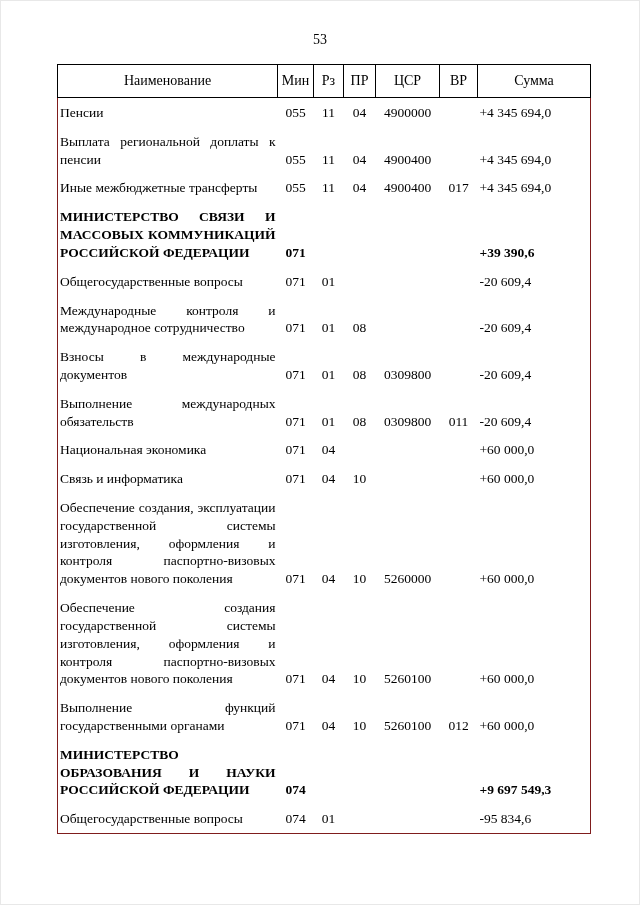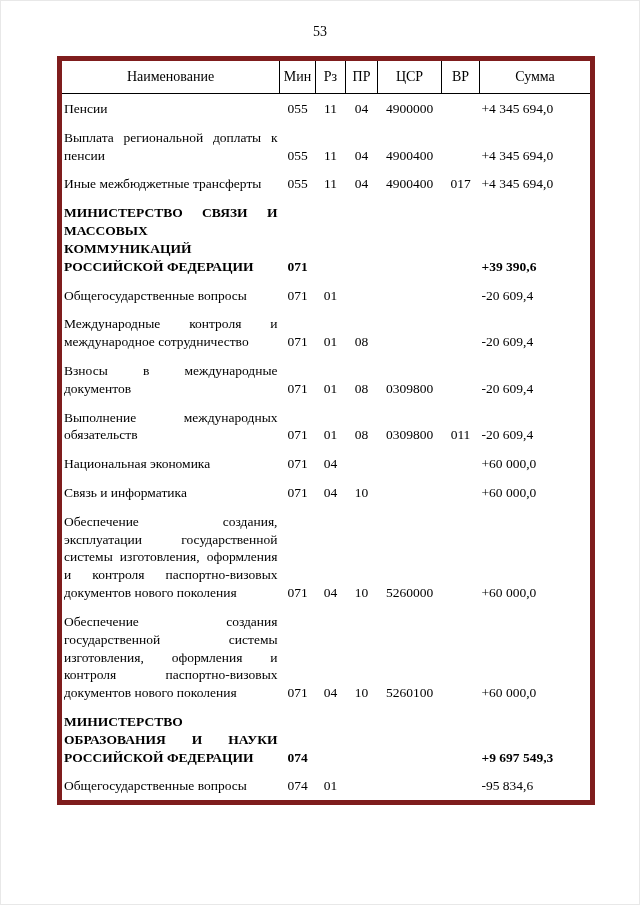--- a/index.html
+++ b/index.html
@@ -8,29 +8,29 @@
     height: 905px;
     background: #ffffff;
     color: #000;
     font-family: "Liberation Serif", serif;
     position: relative;
     overflow: hidden;
     box-shadow: inset 0 0 0 1px #e8e8e8;
   }
   .page-number {
     text-align: center;
-    padding-top: 24px;
+    padding-top: 32px;
     font-size: 14px;
   }
   table.budget {
     margin: 16px 0 0 57px;
     width: 533px;
     border-collapse: collapse;
     table-layout: fixed;
-    border: 5px solid #7f1d1d;
+    border: 1px solid #7f1d1d;
   }
   table.budget th {
     border: 1px solid #000;
     font-weight: normal;
     font-size: 14px;
     text-align: center;
     padding: 8px 2px;
     vertical-align: middle;
   }
   table.budget td {
@@ -184,20 +184,29 @@
         </tr>
         <tr>
           <td class="col-name">Обеспечение создания государственной системы изготовления, оформления и контроля паспортно-визовых документов нового поколения</td>
           <td class="col-min">071</td>
           <td class="col-rz">04</td>
           <td class="col-pr">10</td>
           <td class="col-csr">5260100</td>
           <td class="col-vr"></td>
           <td class="col-summa">+60 000,0</td>
         </tr>
+        <tr>
+          <td class="col-name">Выполнение функций государственными органами</td>
+          <td class="col-min">071</td>
+          <td class="col-rz">04</td>
+          <td class="col-pr">10</td>
+          <td class="col-csr">5260100</td>
+          <td class="col-vr">012</td>
+          <td class="col-summa">+60 000,0</td>
+        </tr>
         <tr class="bold">
           <td class="col-name">МИНИСТЕРСТВО ОБРАЗОВАНИЯ И НАУКИ РОССИЙСКОЙ ФЕДЕРАЦИИ</td>
           <td class="col-min">074</td>
           <td class="col-rz"></td>
           <td class="col-pr"></td>
           <td class="col-csr"></td>
           <td class="col-vr"></td>
           <td class="col-summa">+9 697 549,3</td>
         </tr>
         <tr>

